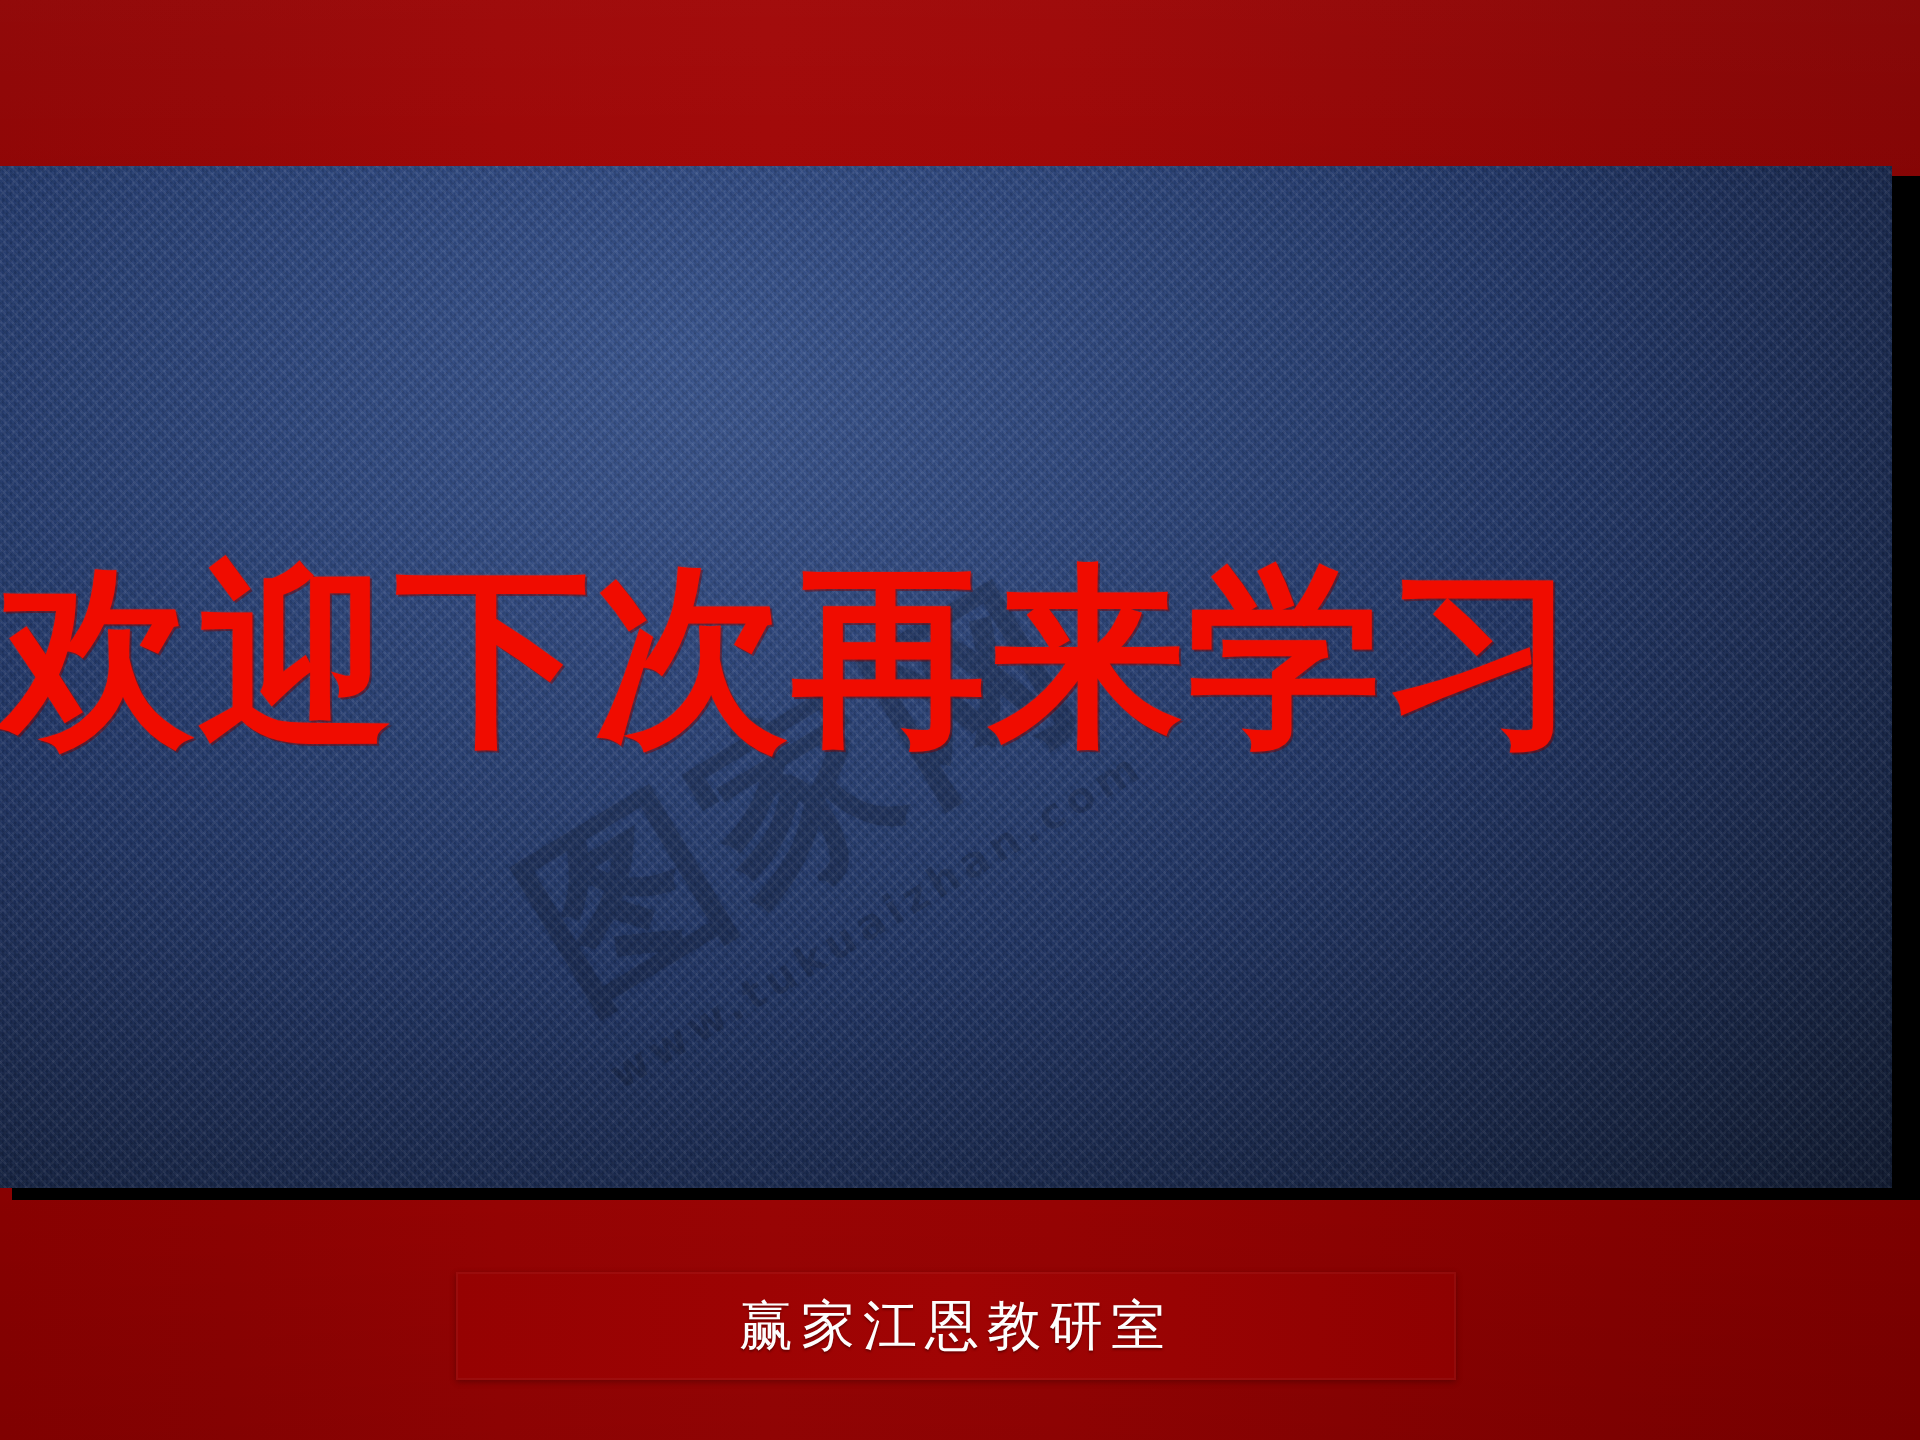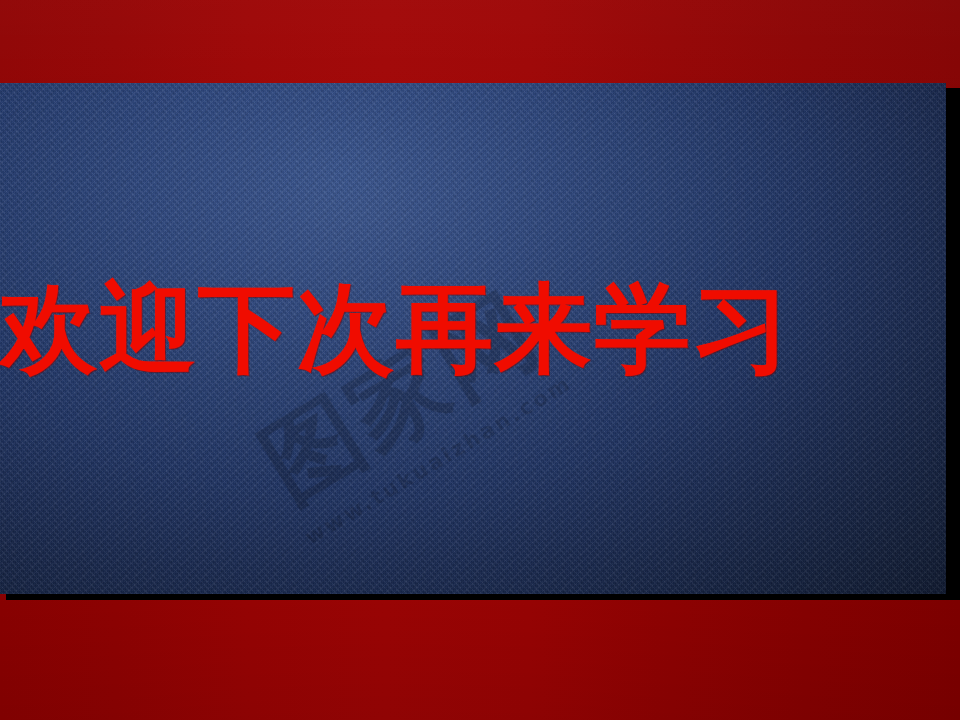--- a/index.html
+++ b/index.html
@@ -232,14 +232,17 @@
     <div class="panel-vignette"></div>
 
     <div class="watermark">
       <div class="wm-big">图家网</div>
       <div class="wm-small">www.tukuaizhan.com</div>
     </div>
   </div>
 
   <div class="title">欢迎下次再来学习</div>
 
+  <div class="footer-box">
+    <span class="footer-text">赢家江恩教研室</span>
+  </div>
 
 </div>
 
 </body></html>

